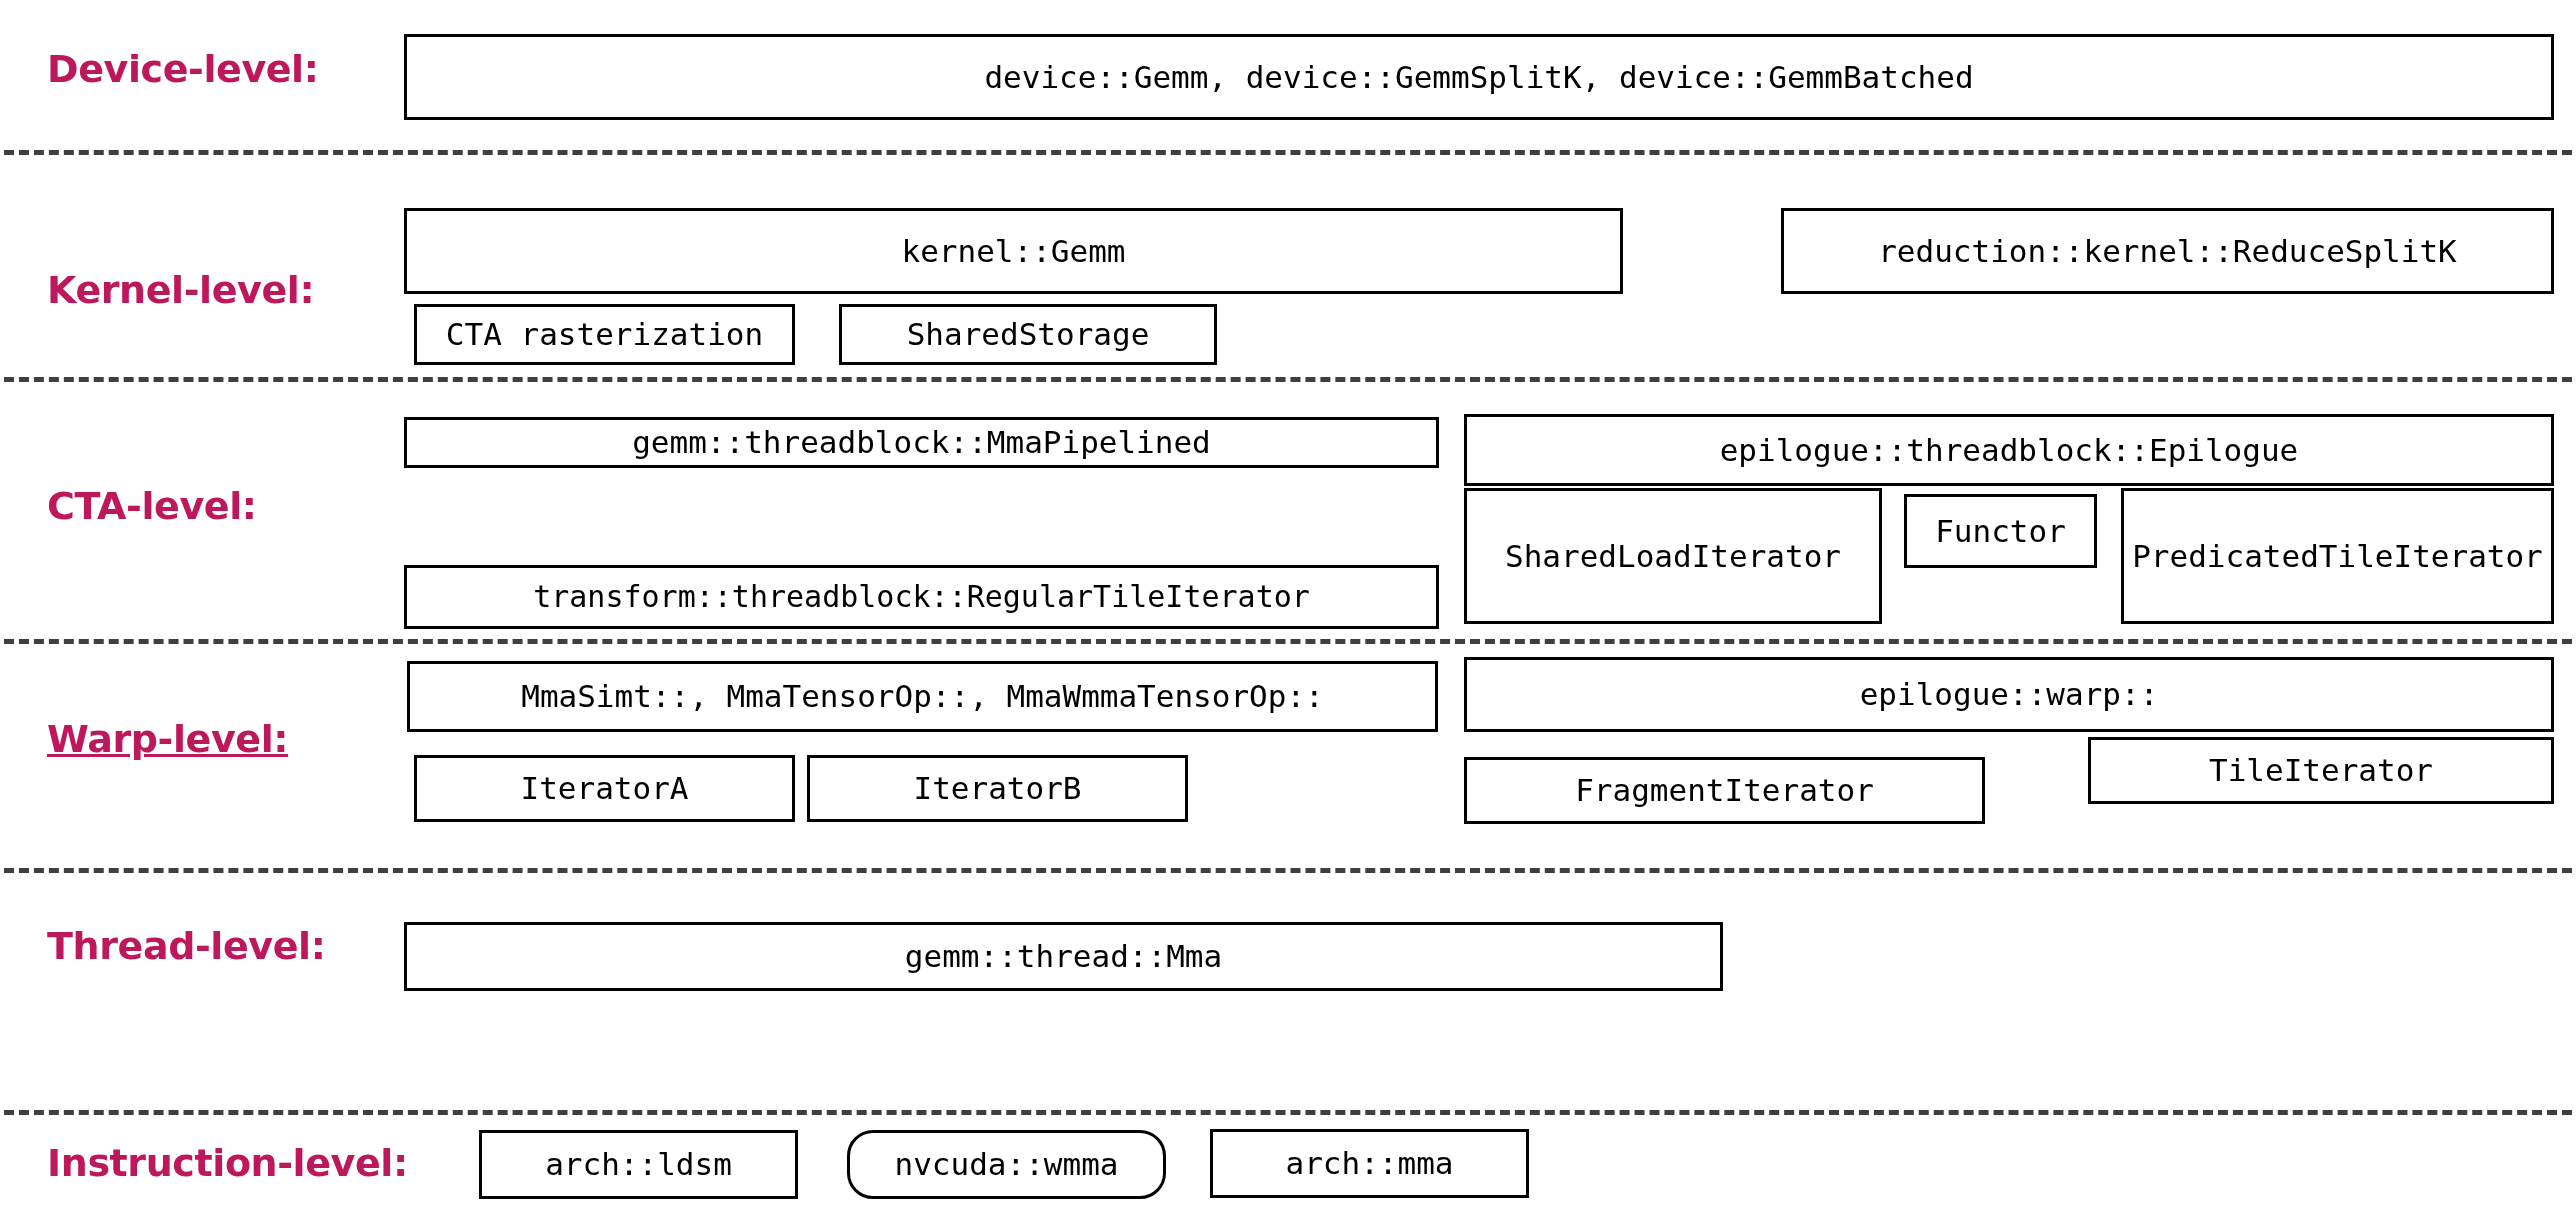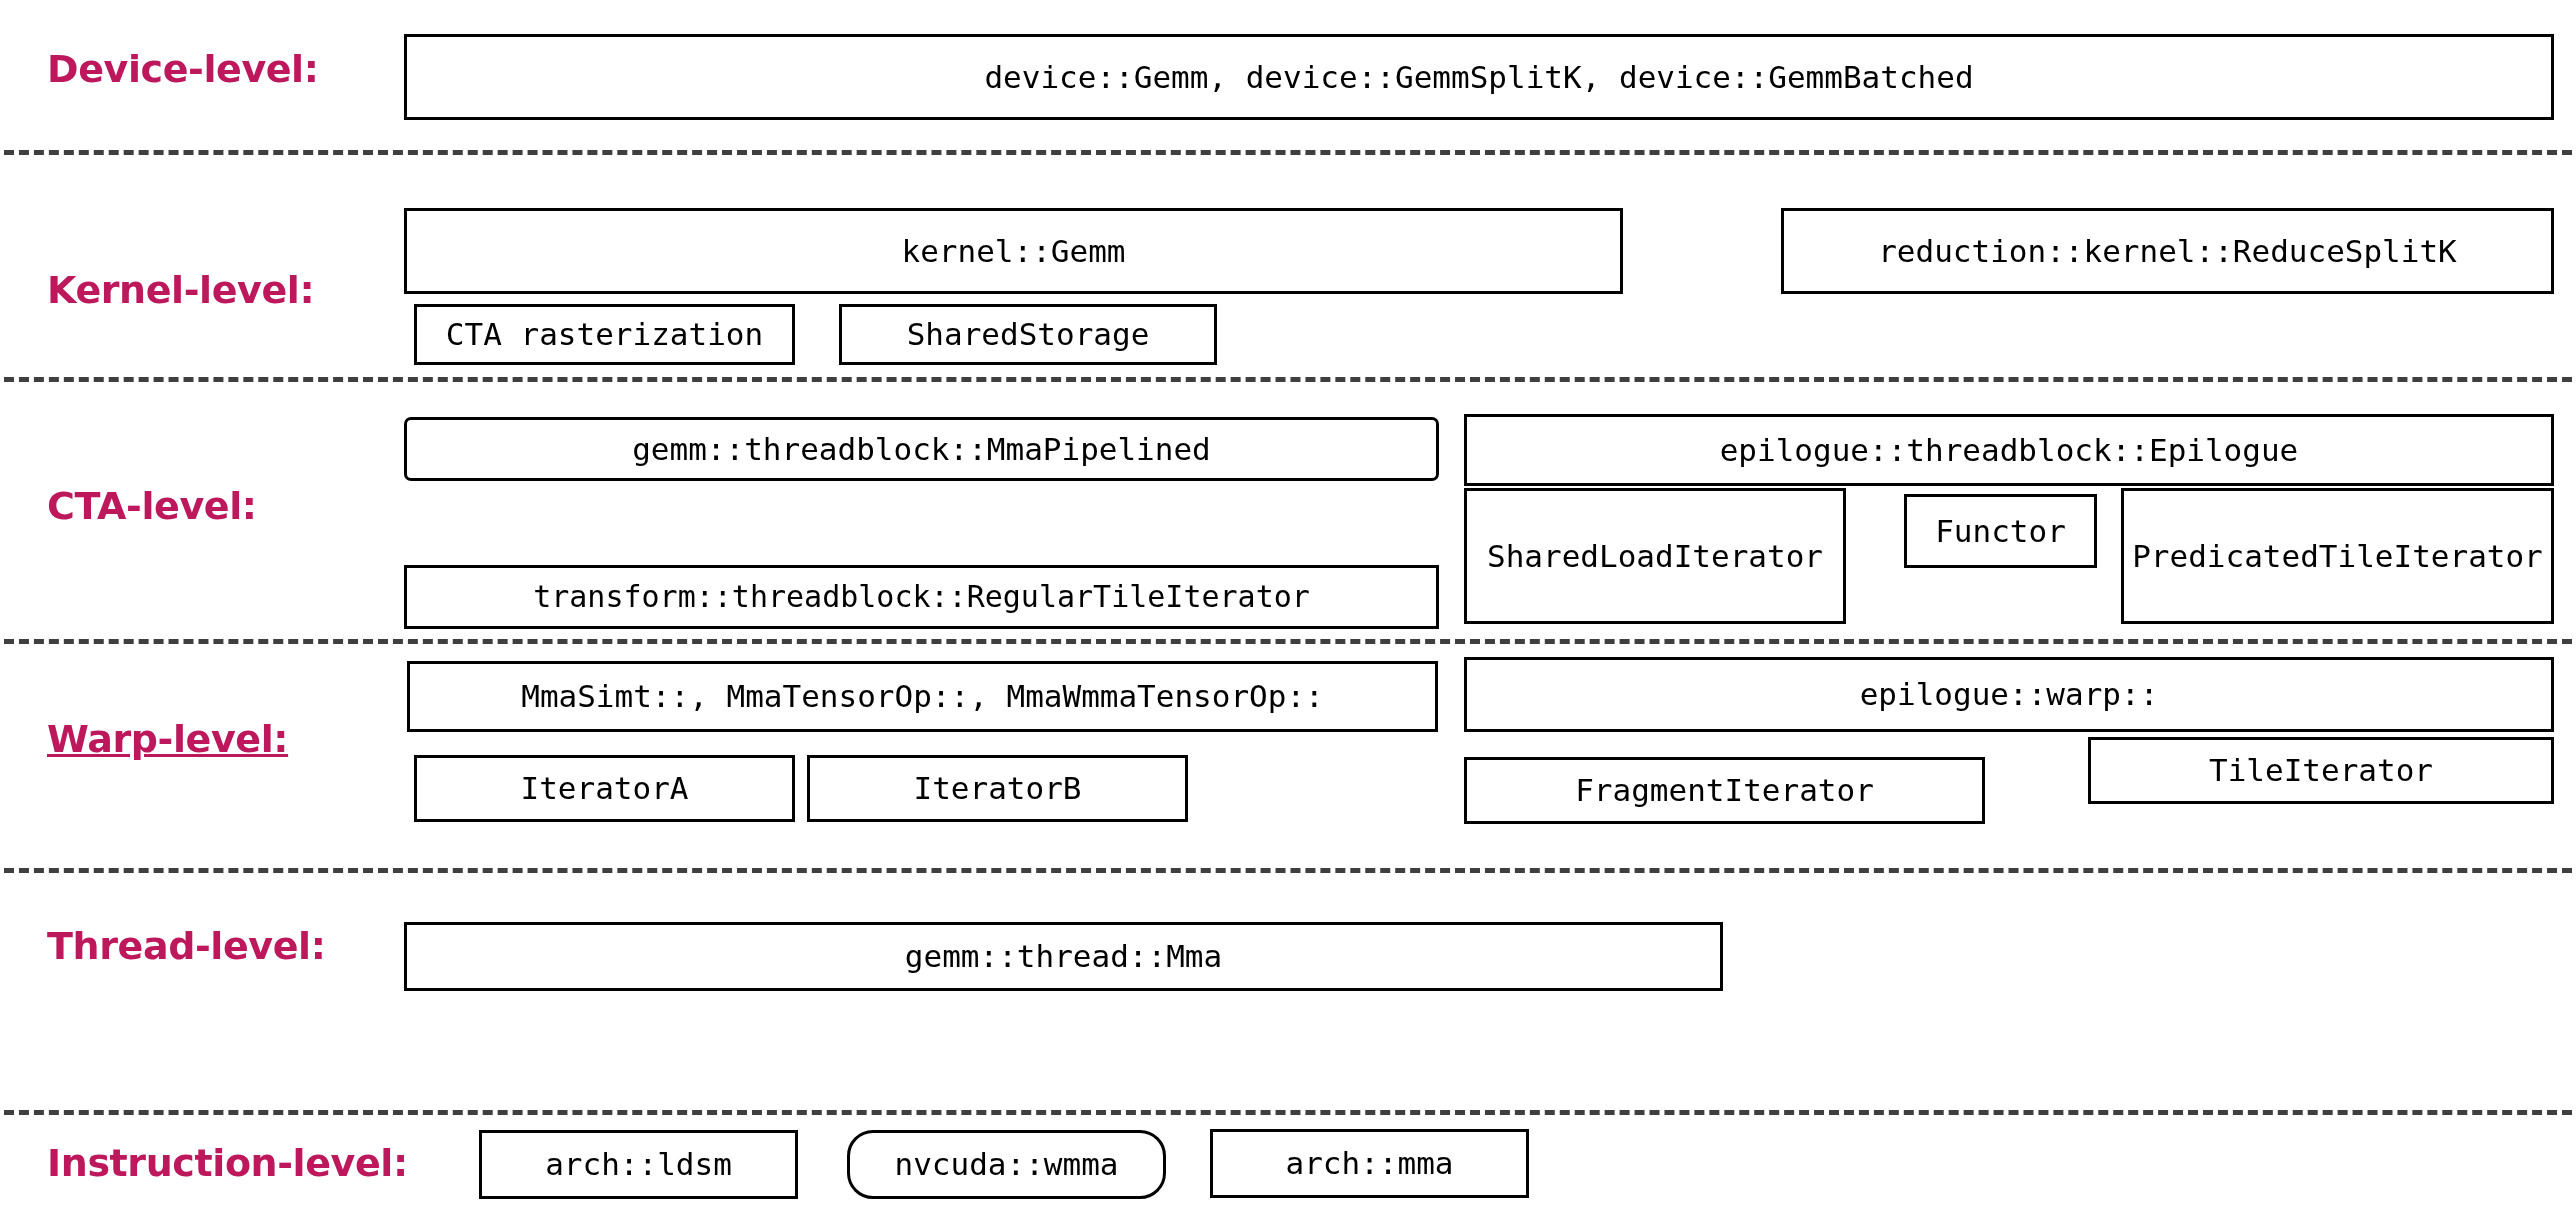--- a/index.html
+++ b/index.html
@@ -52,34 +52,34 @@
   </div>
 
   <div class="box" style="left:414px;top:304px;width:381px;height:61px;">
     <span>CTA rasterization</span>
   </div>
 
   <div class="box" style="left:839px;top:304px;width:378px;height:61px;">
     <span>SharedStorage</span>
   </div>
 
-  <div class="box" style="left:404px;top:417px;width:1035px;height:64px;border-radius:7px;">
+  <div class="box" style="left:404px;top:417px;width:1035px;height:51px;">
     <span>gemm::threadblock::MmaPipelined</span>
   </div>
 
 
   <div class="box sm" style="left:404px;top:565px;width:1035px;height:64px;">
     <span>transform::threadblock::RegularTileIterator</span>
   </div>
 
   <div class="box" style="left:1464px;top:414px;width:1090px;height:72px;">
     <span>epilogue::threadblock::Epilogue</span>
   </div>
 
-  <div class="box" style="left:1464px;top:488px;width:382px;height:136px;">
+  <div class="box" style="left:1464px;top:488px;width:418px;height:136px;">
     <span>SharedLoadIterator</span>
   </div>
 
   <div class="box" style="left:1904px;top:494px;width:193px;height:74px;">
     <span>Functor</span>
   </div>
 
   <div class="box" style="left:2121px;top:488px;width:433px;height:136px;">
     <span>PredicatedTileIterator</span>
   </div>

